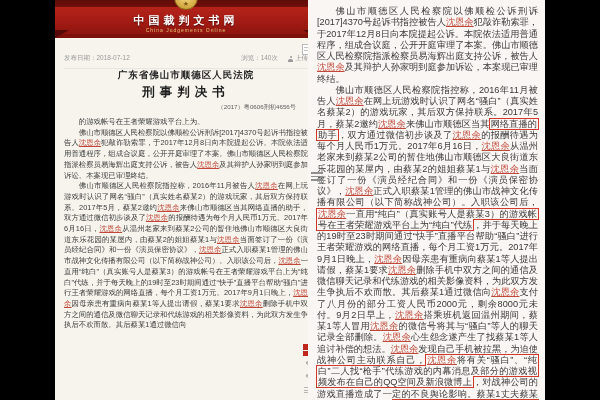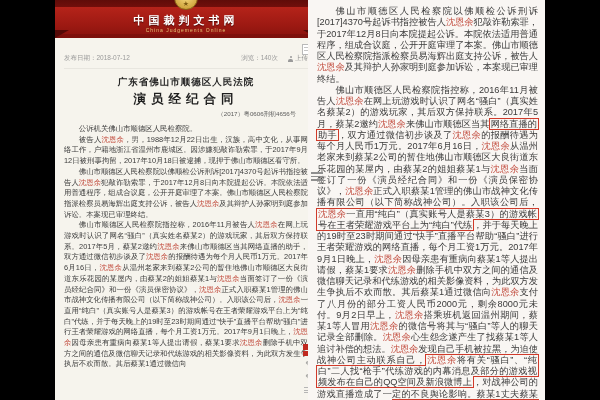--- a/index.html
+++ b/index.html
@@ -59,26 +59,26 @@
   .meta-row{
     display:flex; justify-content:space-between; align-items:center;
     margin-top:8px; padding-bottom:5px; border-bottom:1px solid #e8e6df;
     font-size:6.5px; color:#9a9a9a;
   }
   .meta-right{ display:flex; align-items:center; gap:10px; }
   .upload{ display:flex; align-items:center; gap:2px; color:#8d8d8d; }
   .person-ico{ width:5px; height:6px; position:relative; display:inline-block; }
   .person-ico::before{ content:""; position:absolute; left:1.5px; top:0; width:2.5px; height:2.5px; border-radius:50%; background:#9a9a9a; }
   .person-ico::after{ content:""; position:absolute; left:0; bottom:0; width:5px; height:2.5px; border-radius:2px 2px 0 0; background:#9a9a9a; }
-  .court-name{ margin-top:7px; text-align:center; font-size:9.5px; font-weight:bold; color:#262626; letter-spacing:1px; }
+  .court-name{ text-align:center; font-size:9.5px; font-weight:bold; color:#262626; letter-spacing:1px; }
   .doc-type{ margin-top:2px; text-align:center; font-size:12.5px; font-weight:bold; color:#1e1e1e; letter-spacing:5px; }
   .case-no{ margin-top:2px; text-align:right; padding-right:12px; font-size:6.2px; color:#5c5c5c; }
   .left-body{ margin-top:5px; font-size:7.4px; line-height:10.7px; color:#3c3c3c; text-align:justify; }
   .left-body p, .right-body p{ text-indent:2em; margin:0; }
-  .nm{ color:#c1493b; }
+  .nm{ color:#c1493b;text-decoration:underline; }
   .rbox{
     outline:1px solid #d03a2a;
     padding:0 1px;
     box-decoration-break:clone; -webkit-box-decoration-break:clone;
   }
   .rbox .nm{ color:#c1493b; }
   
   .side-tools{
     position:absolute; right:1px; top:344px; width:15px;
     display:flex; flex-direction:column; align-items:center; gap:5px;
@@ -130,26 +130,25 @@
       <span class="meta-right">
         <span>浏览：140次</span>
         <span class="upload">
           <i class="person-ico"></i>
           <span>上传</span>
         </span>
       </span>
     </div>
 
     <div class="court-name">广东省佛山市顺德区人民法院</div>
-    <div class="doc-type">演员经纪合同</div>
+    <div class="doc-type">刑事判决书</div>
     <div class="case-no">（2017）粤0606刑初4656号</div>
 
     <div class="left-body">
-        <p><span>公诉机关佛山市顺德区人民检察院。</span></p>
-        <p><span>被告人</span><span class="nm">沈恩余</span><span>，男，1988年12月22日出生，汉族，高中文化，从事网络工作，户籍地浙江省温州市鹿城区。因涉嫌犯敲诈勒索罪，于2017年9月12日被刑事拘留，2017年10月18日被逮捕，现押于佛山市顺德区看守所。</span></p>
+        <p><span>的游戏帐号在王者荣耀游戏平台上为。</span></p>
         <p><span>佛山市顺德区人民检察院以佛顺检公诉刑诉[2017]4370号起诉书指控被告人</span><span class="nm">沈恩余</span><span>犯敲诈勒索罪，于2017年12月8日向本院提起公诉。本院依法适用普通程序，组成合议庭，公开开庭审理了本案。佛山市顺德区人民检察院指派检察员易海辉出庭支持公诉，被告人</span><span class="nm">沈恩余</span><span>及其辩护人孙家明到庭参加诉讼。本案现已审理终结。</span></p>
         <p><span>佛山市顺德区人民检察院指控称，2016年11月被告人</span><span class="nm">沈恩余</span><span>在网上玩游戏时认识了网名“骚白”（真实姓名蔡某2）的游戏玩家，其后双方保持联系。2017年5月，蔡某2邀约</span><span class="nm">沈恩余</span><span>来佛山市顺德区当其网络直播的助手，双方通过微信初步谈及了</span><span class="nm">沈恩余</span><span>的报酬待遇为每个月人民币1万元。2017年6月16日，</span><span class="nm">沈恩余</span><span>从温州老家来到蔡某2公司的暂住地佛山市顺德区大良街道东乐花园的某屋内，由蔡某2的姐姐蔡某1与</span><span class="nm">沈恩余</span><span>当面签订了一份《演员经纪合同》和一份《演员保密协议》，</span><span class="nm">沈恩余</span><span>正式入职蔡某1管理的佛山市战神文化传播有限公司（以下简称战神公司）。入职该公司后，</span><span class="nm">沈恩余</span><span>一直用“纯白”（真实账号人是蔡某3）的游戏帐号在王者荣耀游戏平台上为“纯白”代练，并于每天晚上的19时至23时期间通过“快手”直播平台帮助“骚白”进行王者荣耀游戏的网络直播，每个月工资1万元。2017年9月1日晚上，</span><span class="nm">沈恩余</span><span>因母亲患有重病向蔡某1等人提出请假，蔡某1要求</span><span class="nm">沈恩余</span><span>删除手机中双方之间的通信及微信聊天记录和代练游戏的相关影像资料，为此双方发生争执后不欢而散。其后蔡某1通过微信向</span></p>
       </div>
   </div>
 
   <div class="side-tools">
     <span class="seal-ico">
         <i></i>
         <i></i>
         <i></i>

